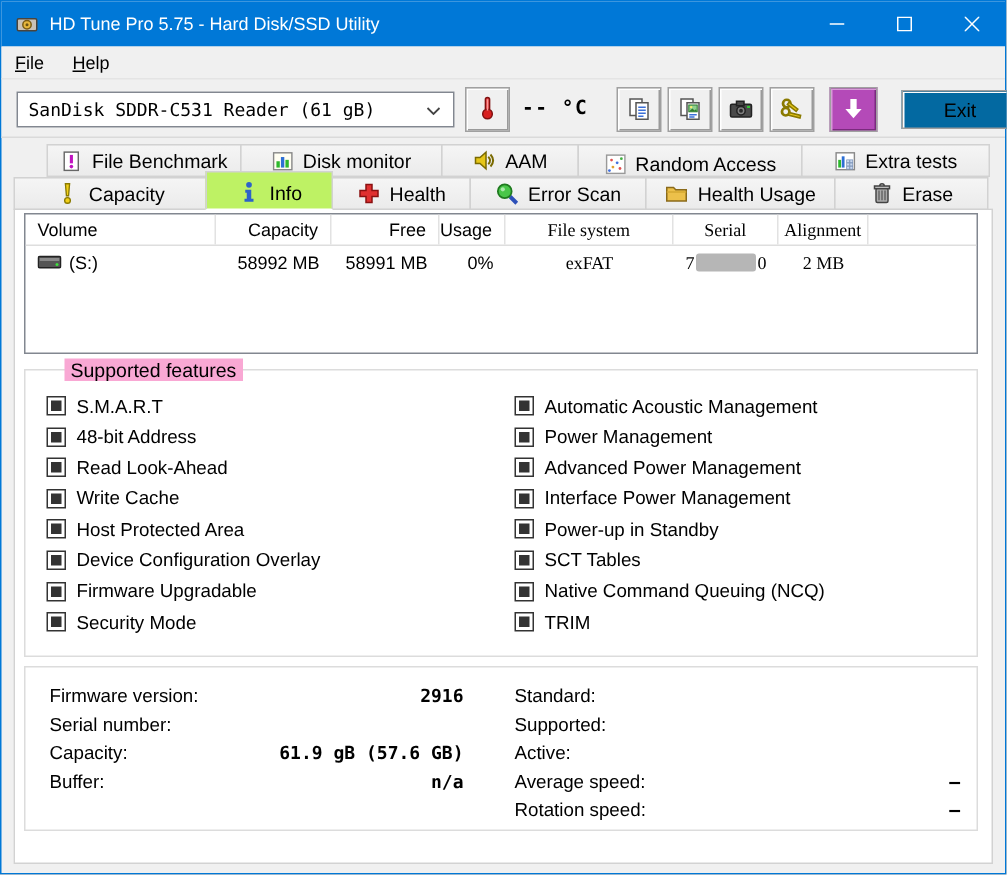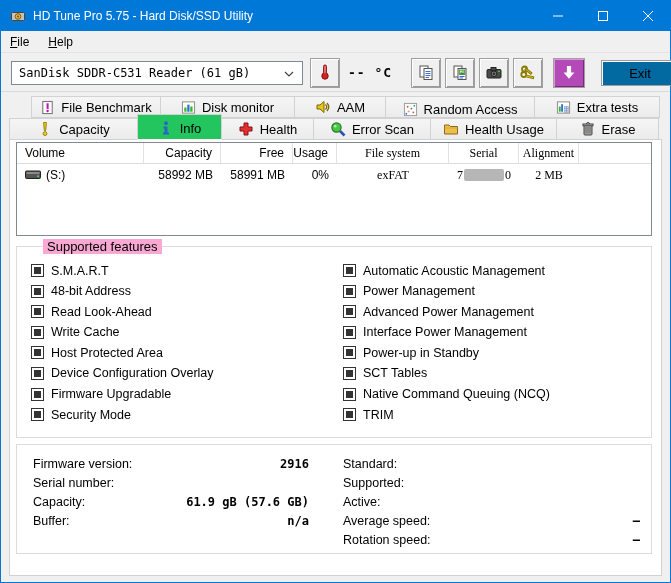--- a/index.html
+++ b/index.html
@@ -41,21 +41,21 @@
             display:flex;align-items:center;justify-content:center;font-size:13px;}
 
   
   .tabs{flex:none;padding:4px 0 0 8px;position:relative;z-index:2;}
   .tabs-row{display:flex;height:22px;}
   .tabs-row.r1{padding-left:22px;}
   .tab{border:1px solid var(--border-light);margin-left:-1px;background:linear-gradient(#f5f5f5,#ebebeb);
        display:flex;align-items:center;justify-content:center;gap:6px;font-size:13px;white-space:nowrap;}
   .tab:first-child{margin-left:0;}
   .tab .ticon{display:flex;flex:none;}
-  .tab.active{background:#22c55e;height:26px;margin-top:-4px;position:relative;z-index:5;
+  .tab.active{background:#bef264;height:26px;margin-top:-4px;position:relative;z-index:5;
               border-bottom:1px solid #fff;padding-top:2px;}
 
   
   .panel{flex:1;margin:0 8px 6px 8px;margin-top:-1px;background:#fff;
          border:1px solid var(--border-light);position:relative;z-index:1;}
 
   
   .vol-table{position:absolute;left:6px;top:2px;width:636px;height:94px;border:1px solid #828790;background:#fff;overflow:hidden;}
   .vt-header{display:flex;height:21px;border-bottom:1px solid #dedede;font-size:12px;}
   .vt-h{display:flex;align-items:center;border-right:1px solid #e2e2e2;padding:0 8px;}

